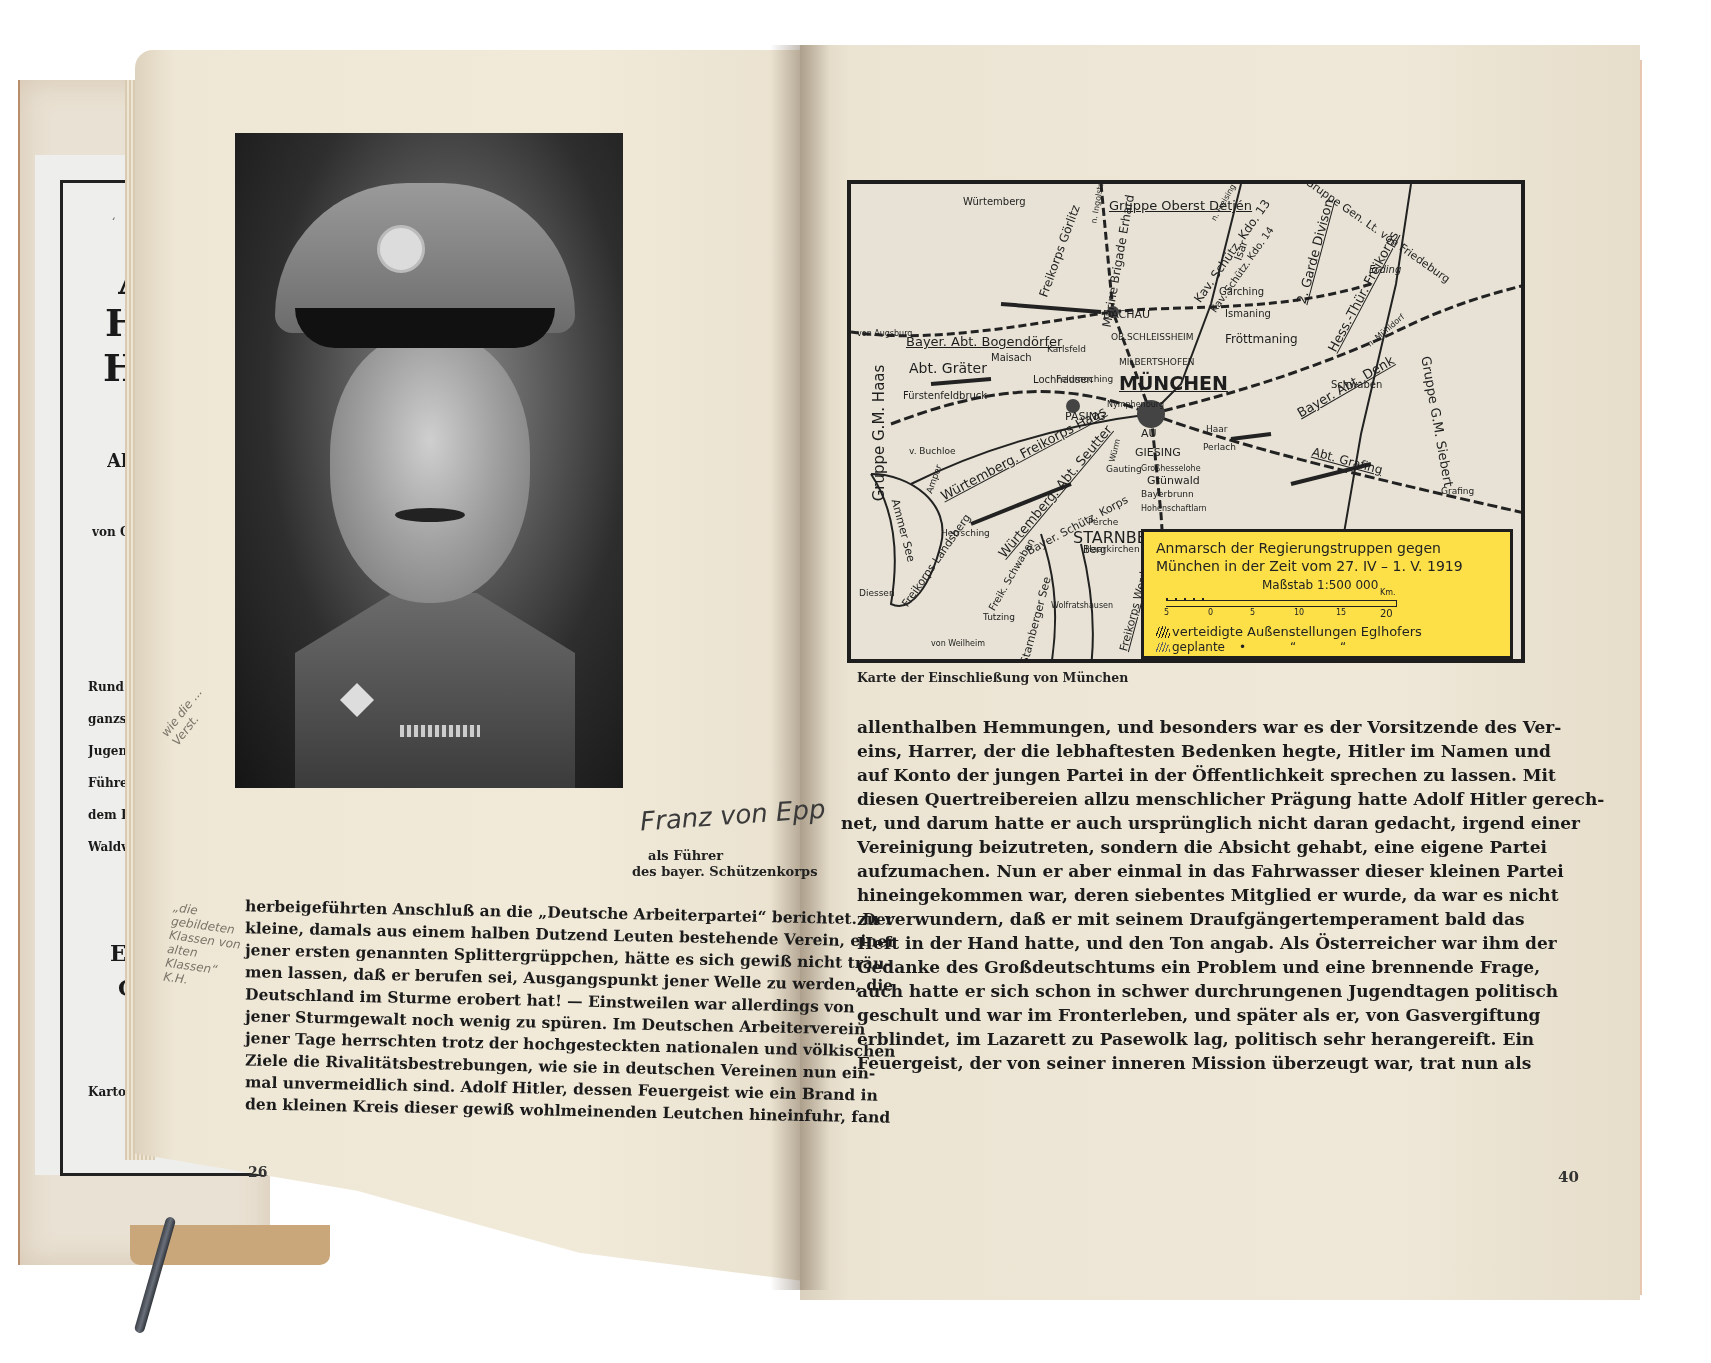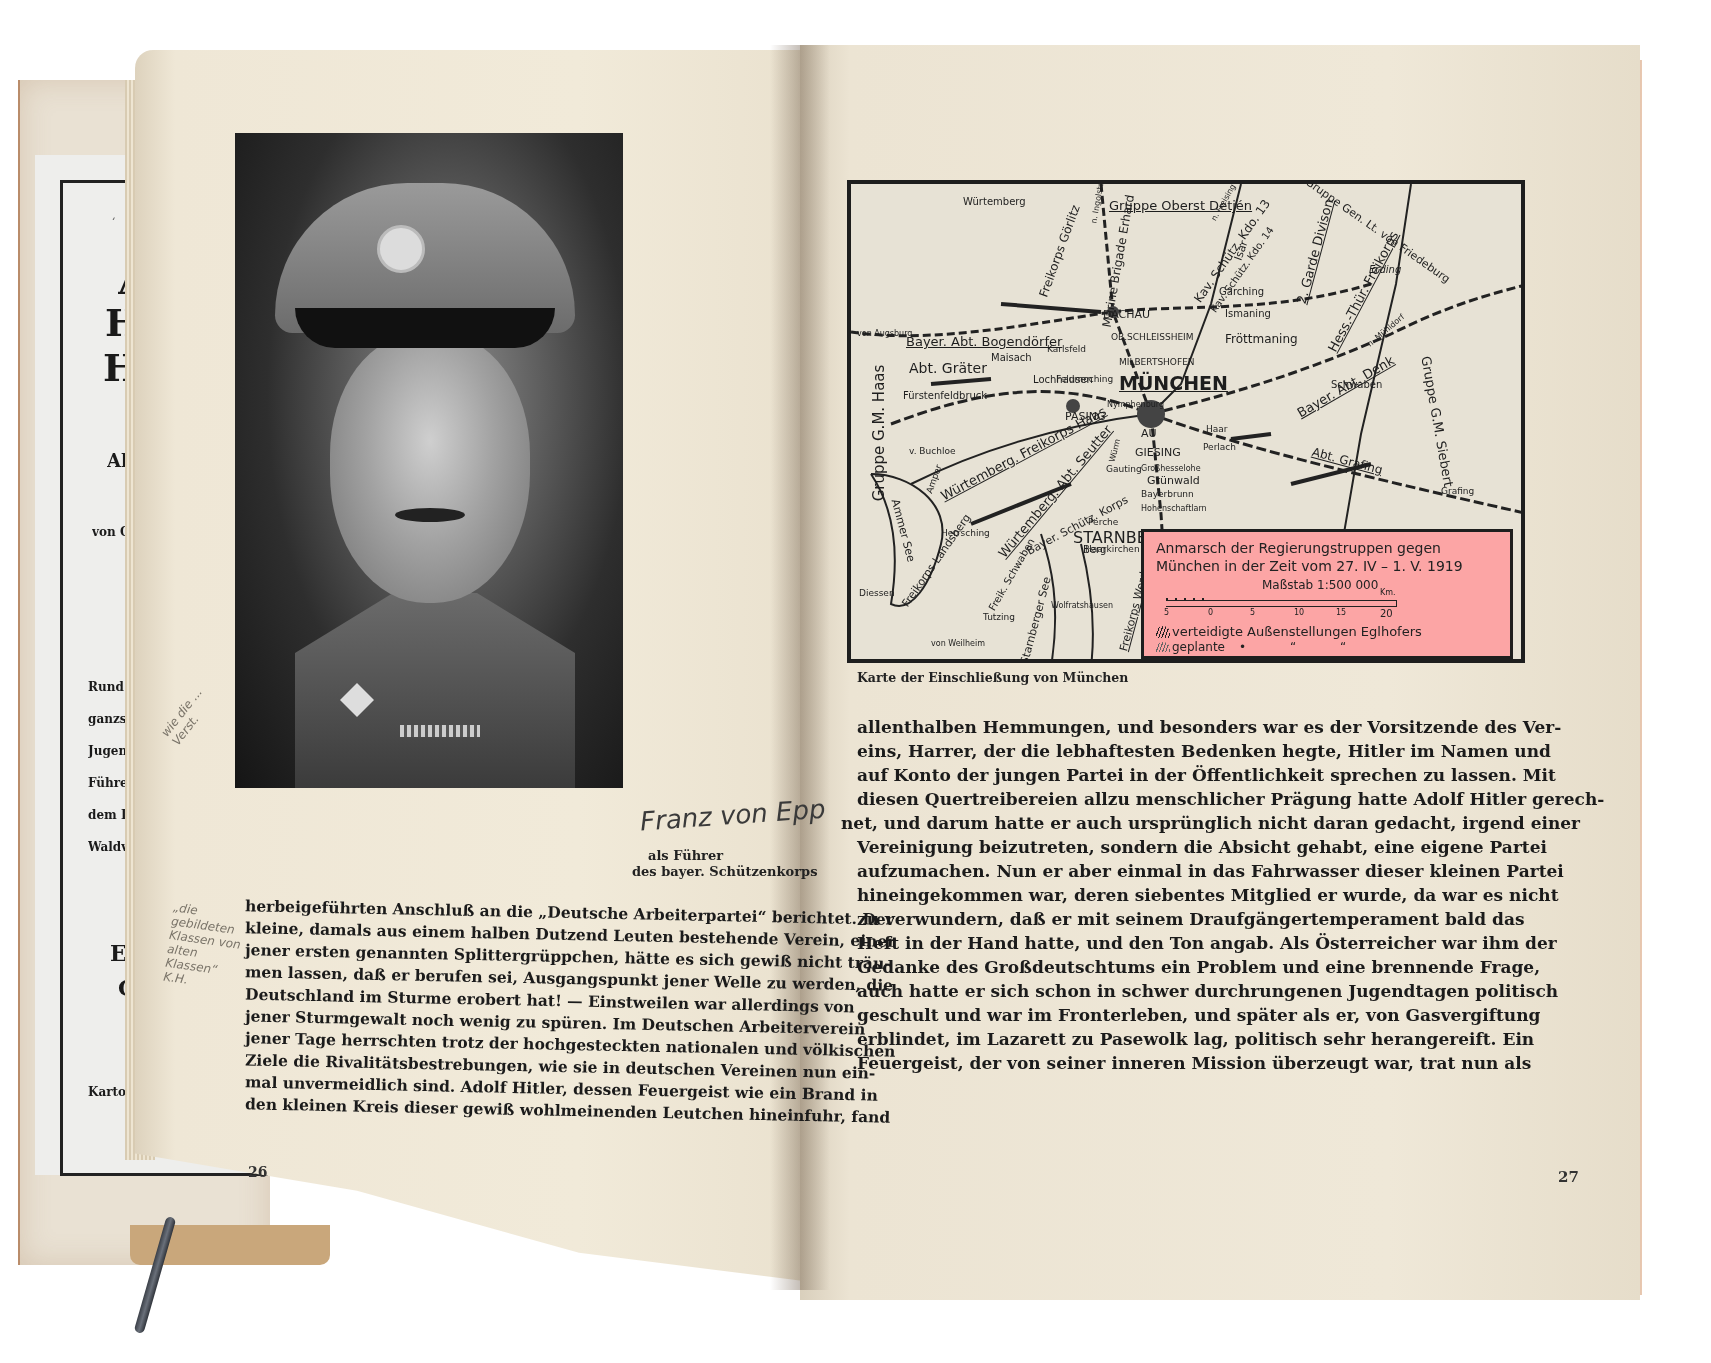--- a/index.html
+++ b/index.html
@@ -31,21 +31,21 @@
   .hand-note{font-family:"DejaVu Sans",sans-serif;font-size:12px;color:#7a7469;font-style:italic;line-height:14px;}
   
   .body-line{position:absolute;font-family:"DejaVu Serif",serif;font-weight:bold;color:#1b1b1b;white-space:nowrap;}
   .left-body .body-line{font-size:15.5px;}
   .right-body .body-line{font-size:17px;}
   .page-num{font-family:"DejaVu Serif",serif;font-size:14px;font-weight:bold;color:#333;}
   
   .map{left:847px;top:180px;width:678px;height:483px;background:#e7e2d5;border:4px solid #1e1e1e;box-sizing:border-box;overflow:hidden;}
   .map svg{position:absolute;left:0;top:0;}
   .map-label{position:absolute;font-family:"DejaVu Sans",sans-serif;color:#1e1e1e;white-space:nowrap;}
-  .legend{position:absolute;left:290px;top:345px;width:372px;height:130px;background:#fca5a5;border:3px solid #1e1e1e;box-sizing:border-box;}
+  .legend{position:absolute;left:290px;top:345px;width:372px;height:130px;background:#fde047;border:3px solid #1e1e1e;box-sizing:border-box;}
   .legend-title{position:absolute;left:12px;font-family:"DejaVu Sans",sans-serif;font-size:14px;color:#222;white-space:nowrap;}
   .map-caption{left:857px;top:670px;font-family:"DejaVu Serif",serif;font-size:12.5px;font-weight:bold;color:#222;}
   .pen{left:150px;top:1215px;width:10px;height:120px;background:linear-gradient(90deg,#3b4048,#6a707a,#2f333a);border-radius:5px;transform:rotate(16deg);}
 </style>
 </head>
 <body>
 
 <div class="abs cover-board"></div>
 <div class="abs cover-board-bottom"></div>
 <div class="abs ad-leaf"></div>
@@ -235,15 +235,15 @@
   <div class="body-line" style="left:857px;top:861px;">aufzumachen. Nun er aber einmal in das Fahrwasser dieser kleinen Partei</div>
   <div class="body-line" style="left:857px;top:885px;">hineingekommen war, deren siebentes Mitglied er wurde, da war es nicht</div>
   <div class="body-line" style="left:857px;top:909px;">zu verwundern, daß er mit seinem Draufgängertemperament bald das</div>
   <div class="body-line" style="left:857px;top:933px;">Heft in der Hand hatte, und den Ton angab. Als Österreicher war ihm der</div>
   <div class="body-line" style="left:857px;top:957px;">Gedanke des Großdeutschtums ein Problem und eine brennende Frage,</div>
   <div class="body-line" style="left:857px;top:981px;">auch hatte er sich schon in schwer durchrungenen Jugendtagen politisch</div>
   <div class="body-line" style="left:857px;top:1005px;">geschult und war im Fronterleben, und später als er, von Gasvergiftung</div>
   <div class="body-line" style="left:857px;top:1029px;">erblindet, im Lazarett zu Pasewolk lag, politisch sehr herangereift. Ein</div>
   <div class="body-line" style="left:857px;top:1053px;">Feuergeist, der von seiner inneren Mission überzeugt war, trat nun als</div>
 </div>
-<div class="abs page-num" style="left:1558px;top:1168px;font-size:15px;">27</div>
+<div class="abs page-num" style="left:1558px;top:1168px;font-size:15px;">40</div>
 
 <div class="abs pen"></div>
 
 </body></html>

